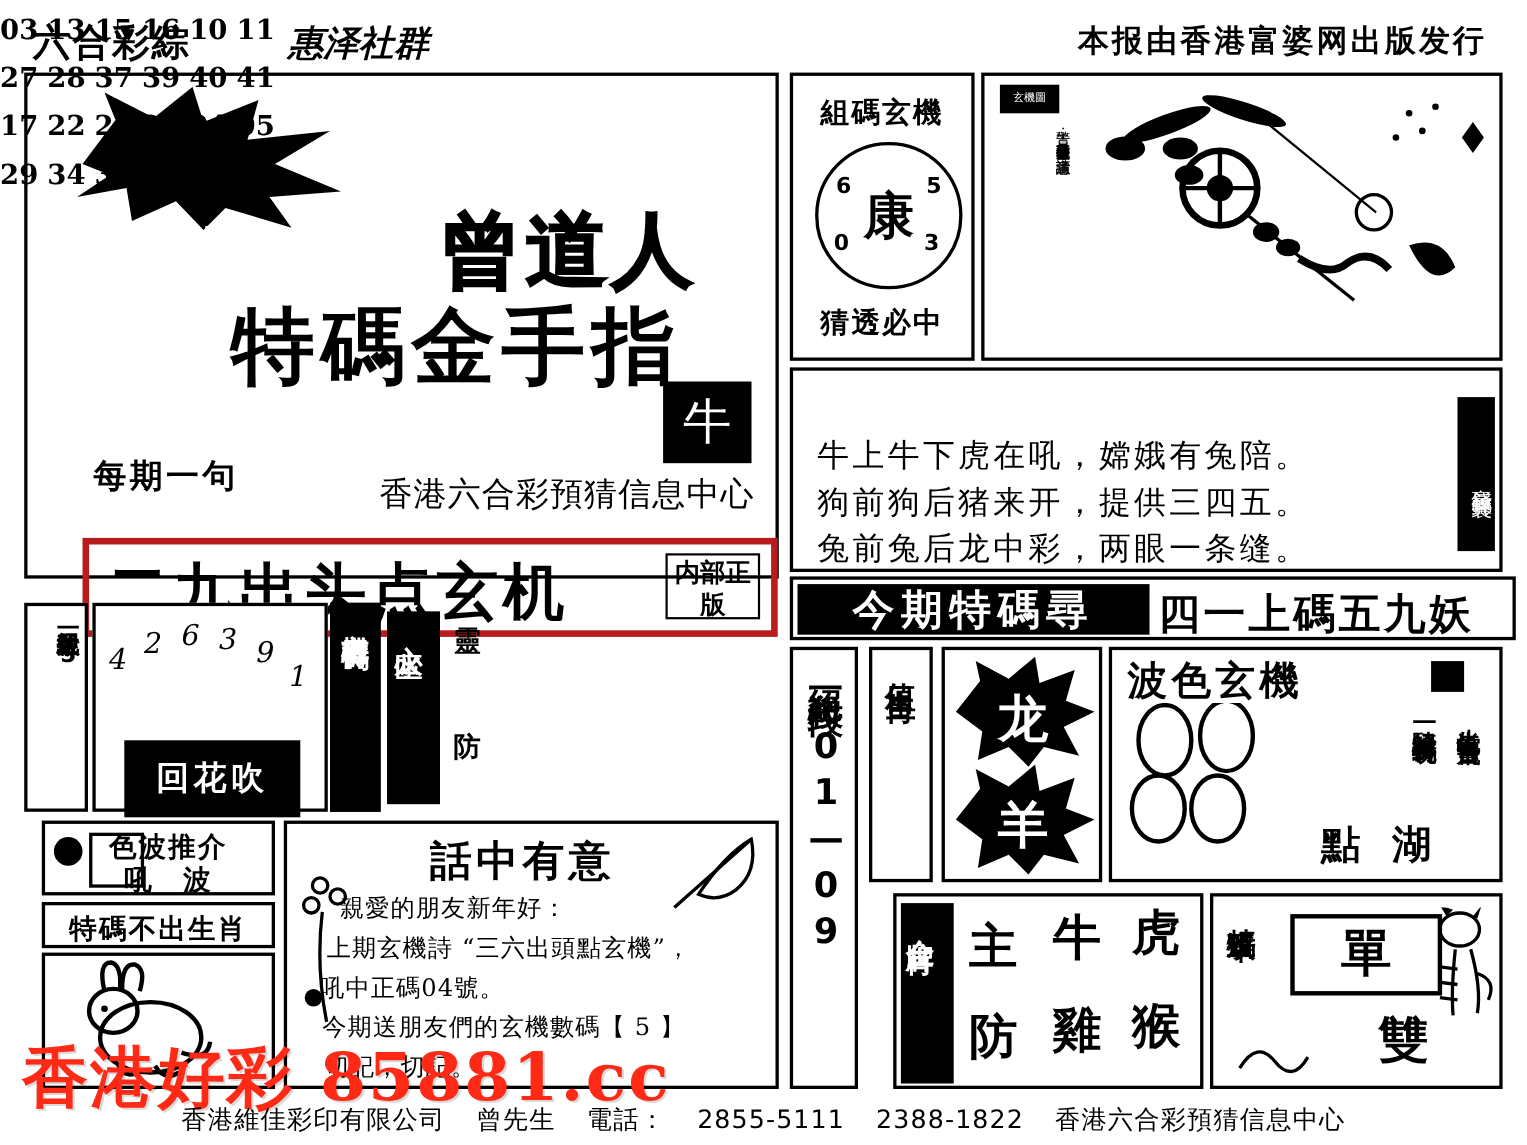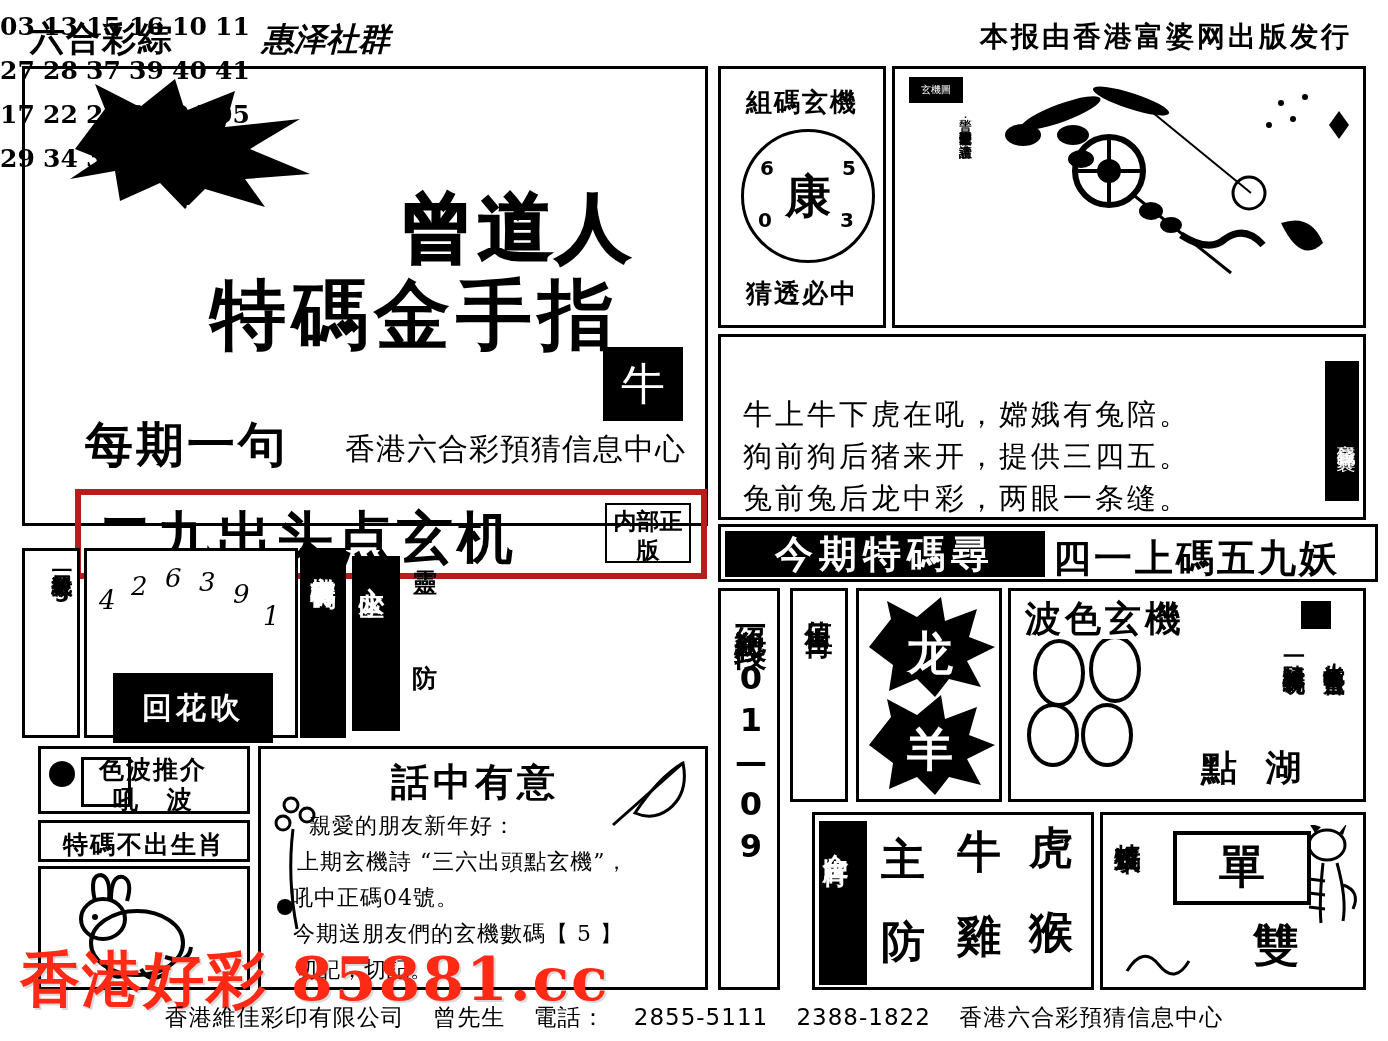--- a/index.html
+++ b/index.html
@@ -23,21 +23,21 @@
   .bx{position:absolute;border:3px solid #000;box-sizing:border-box;background:#fff;}
 
   
   #masthead{left:22px;top:66px;width:686px;width:686px;height:460px;}
   .starburst{position:absolute;left:40px;top:10px;width:250px;height:130px;}
   .issue{position:absolute;left:72px;top:128px;font-size:30px;font-weight:bold;color:#fff;letter-spacing:1px;font-family:"DejaVu Serif","Liberation Serif",serif;z-index:5;}
   .bigtitle{position:absolute;left:375px;top:110px;font-size:74px;font-weight:bold;letter-spacing:4px;font-family:"DejaVu Serif","Liberation Serif",serif;
      -webkit-text-stroke:2px #000;}
   .bigtitle2{position:absolute;left:185px;top:196px;font-size:76px;font-weight:bold;letter-spacing:6px;font-family:"DejaVu Serif","Liberation Serif",serif;}
   .ox{position:absolute;right:22px;top:278px;width:74px;height:68px;border:3px solid #000;background:#000;color:#fff;font-size:44px;text-align:center;line-height:68px;}
-  .每期{position:absolute;left:60px;top:344px;font-size:48px;font-weight:bold;letter-spacing:3px;font-family:"DejaVu Serif","Liberation Serif",serif;}
+  .每期{position:absolute;left:60px;top:344px;font-size:30px;font-weight:bold;letter-spacing:3px;font-family:"DejaVu Serif","Liberation Serif",serif;}
   .center-info{position:absolute;left:320px;top:360px;font-size:30px;letter-spacing:1px;}
   .slogan-box{position:absolute;left:50px;top:420px;width:620px;height:78px;border:6px solid #b91c1c;text-decoration:underline;}
   .slogan{position:absolute;left:16px;top:6px;font-size:56px;font-weight:bold;letter-spacing:4px;font-family:"DejaVu Serif","Liberation Serif",serif;}
   .slogan-side{position:absolute;right:10px;top:8px;width:86px;height:60px;border:2px solid #000;font-size:23px;line-height:29px;text-align:center;padding-top:2px;box-sizing:border-box;font-weight:bold;}
 
   
   #zuma{left:718px;top:66px;width:168px;height:262px;padding-left:10px;}
   .zuma-t{position:absolute;left:0;top:16px;width:100%;text-align:center;font-size:26px;font-weight:bold;letter-spacing:2px;}
   .zuma-circle{position:absolute;left:20px;top:60px;width:128px;height:128px;border:3px solid #000;border-radius:50%;}
   .zuma-k{position:absolute;left:0;top:34px;width:100%;text-align:center;font-size:46px;font-weight:bold;font-family:"DejaVu Serif","Liberation Serif",serif;}

